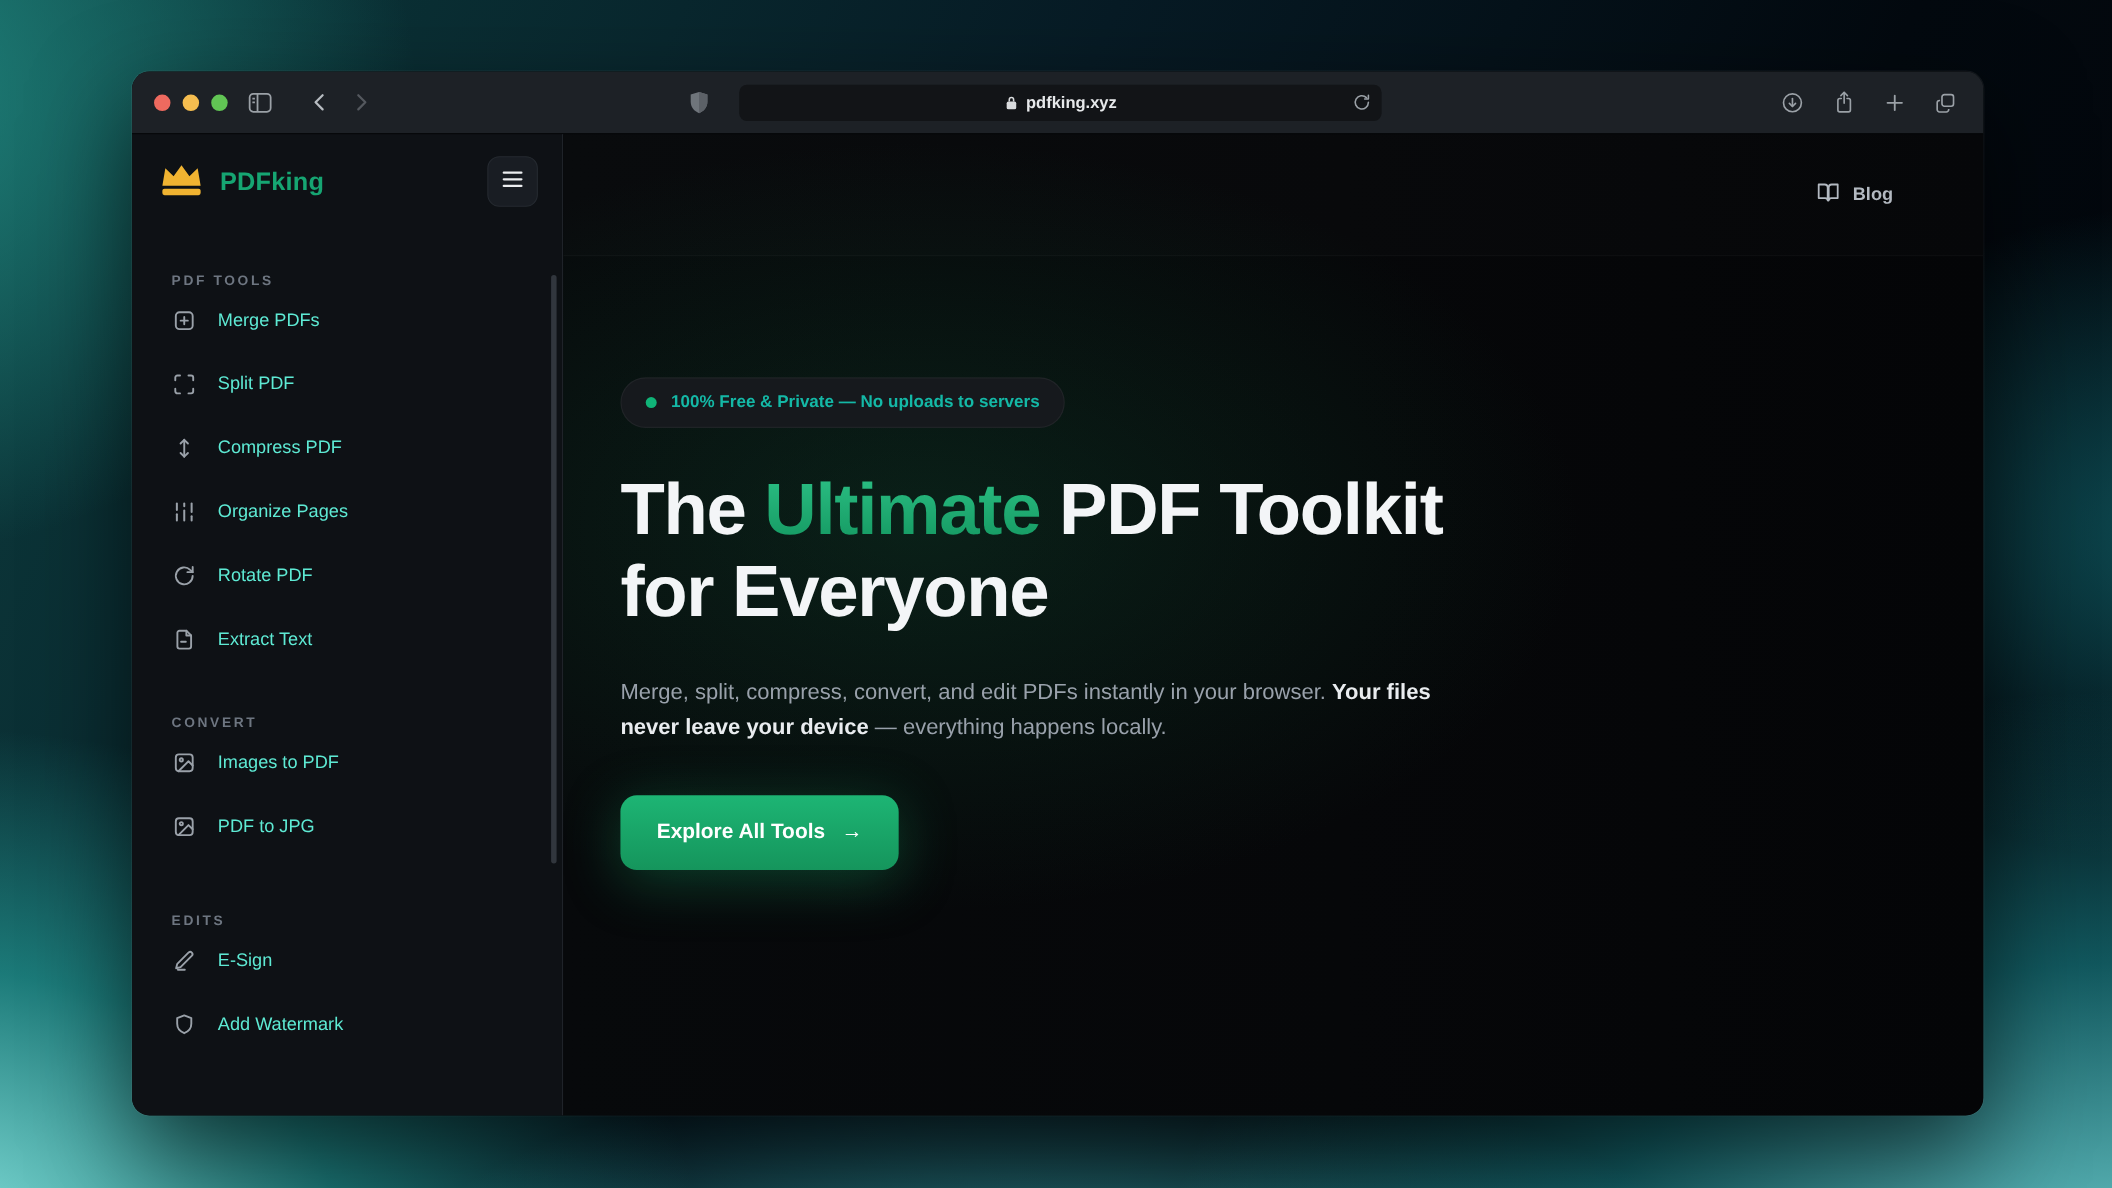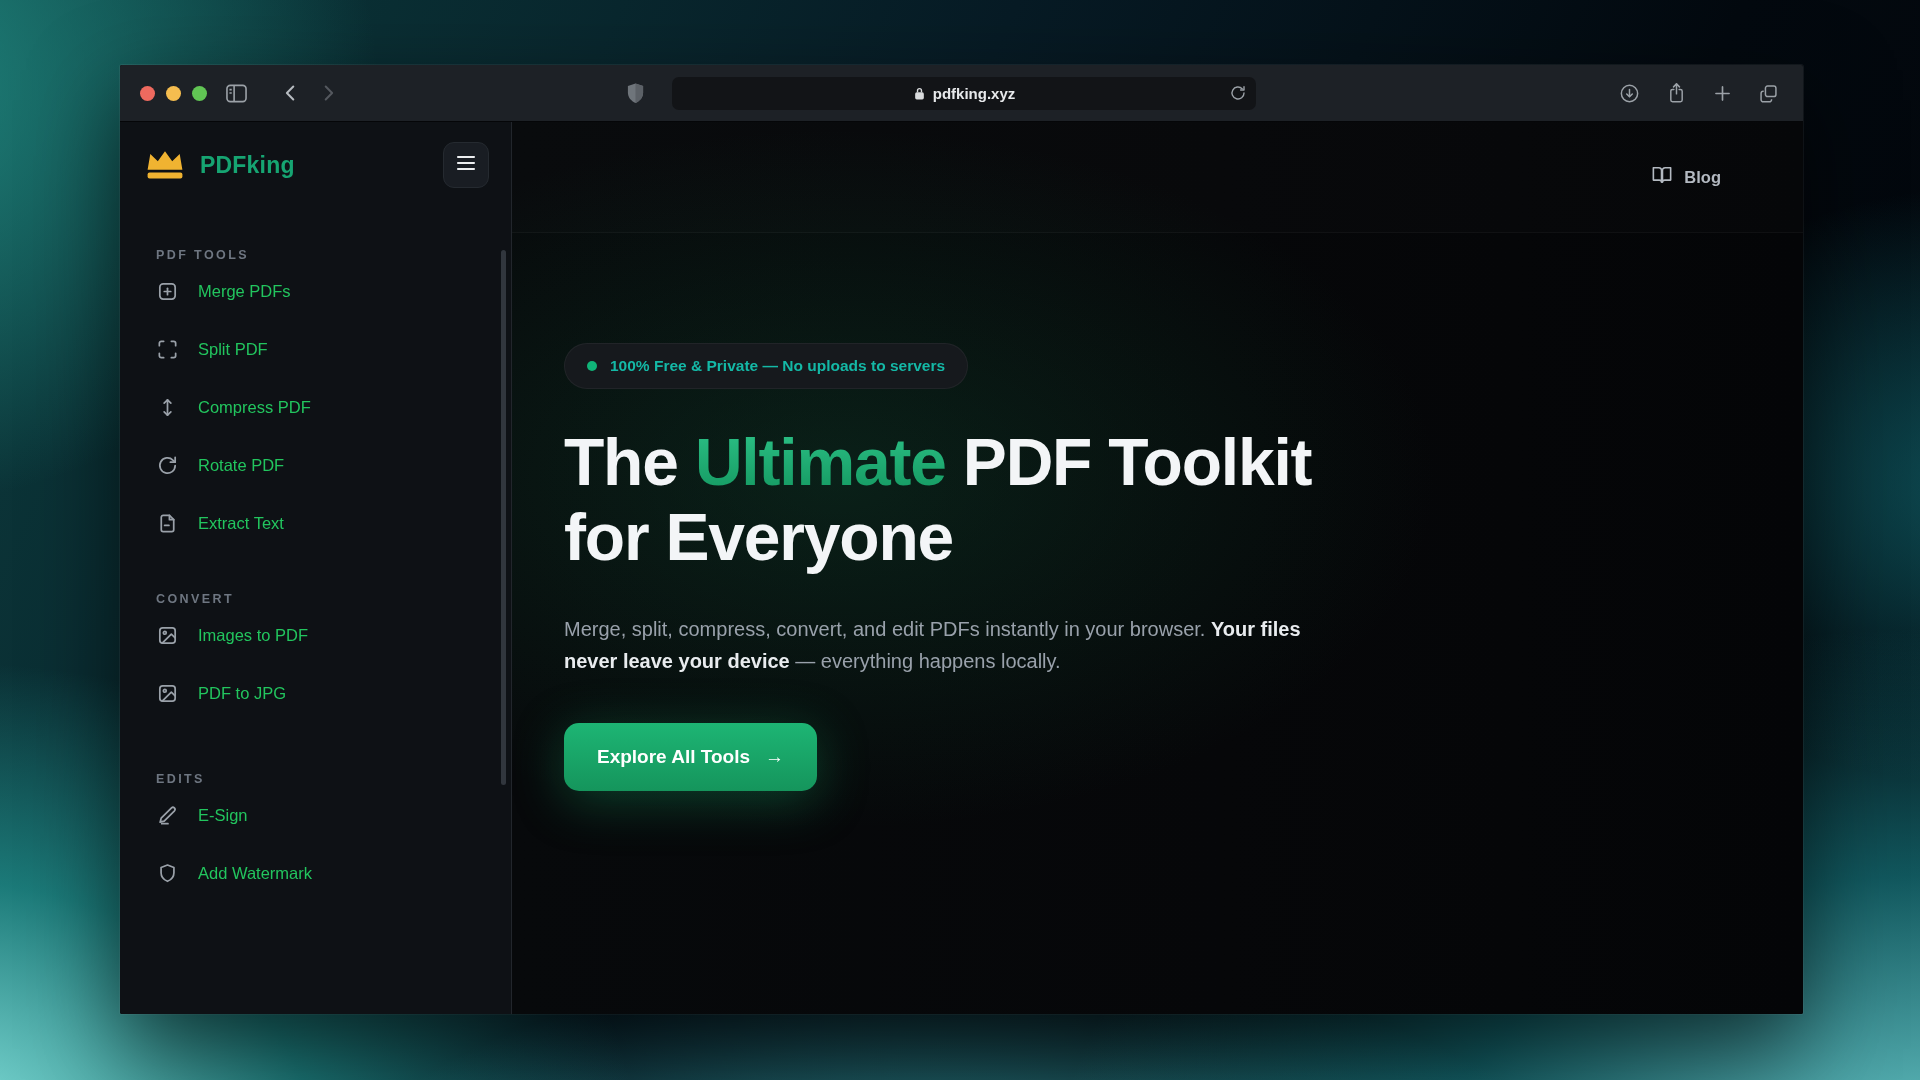--- a/index.html
+++ b/index.html
@@ -9,21 +9,21 @@
     background:
       radial-gradient(1150px 780px at -4% 106%, rgba(150,246,240,.95), rgba(42,185,178,.55) 34%, rgba(0,0,0,0) 62%),
       radial-gradient(1350px 880px at 101% 112%, rgba(130,238,238,.92), rgba(32,168,175,.5) 38%, rgba(0,0,0,0) 66%),
       radial-gradient(950px 760px at -8% 8%, rgba(36,152,142,.85), rgba(0,0,0,0) 56%),
       radial-gradient(1100px 520px at 50% 118%, rgba(70,215,220,.85), rgba(0,0,0,0) 62%),
       radial-gradient(700px 500px at 104% 45%, rgba(25,150,160,.5), rgba(0,0,0,0) 60%),
       linear-gradient(115deg, #0c3a3c 0%, #071b25 42%, #03090f 72%, #02050a 100%);
   }
   .window {
     position:absolute; left:120px; top:65px; width:1683px; height:949px;
-    border-radius:2px; overflow:hidden; background:#07080a;
+    border-radius:16px; overflow:hidden; background:#07080a;
     box-shadow:0 35px 90px rgba(0,0,0,.6), 0 0 0 1px rgba(255,255,255,.07);
   }
   
   .chrome { position:relative; height:57px; background:#1d2126; border-bottom:1px solid #050608; }
   .tl { position:absolute; top:21px; width:15px; height:15px; border-radius:50%; }
   .tl.red { left:20px; background:#ee6a5f; }
   .tl.yellow { left:46px; background:#f5bd4f; }
   .tl.green { left:72px; background:#61c554; }
   .chrome-ic { position:absolute; display:flex; align-items:center; justify-content:center; color:#9ba1a7; }
   .chrome-ic svg { display:block; }
@@ -37,21 +37,21 @@
   .content { display:flex; height:892px; }
   .sidebar { position:relative; width:392px; flex-shrink:0; background:#0e1115; border-right:1px solid #22262c; overflow:hidden; }
   .logo-row { display:flex; align-items:center; justify-content:space-between; padding:20px 22px 0 24px; }
   .brand { display:flex; align-items:center; gap:14px; }
   .brand-name { font-size:23px; font-weight:800; color:#16a572; letter-spacing:.2px; }
   .menu-btn { width:46px; height:46px; border-radius:11px; background:#191d23; border:1px solid #252a30; display:flex; align-items:center; justify-content:center; color:#e8eaec; cursor:pointer; }
   .nav { padding:0 26px 0 36px; }
   .nav-label { margin-top:60px; font-size:12.5px; font-weight:700; letter-spacing:2.4px; color:#6e7681; }
   .nav-label.m2 { margin-top:40px; }
   .nav-label.m3 { margin-top:50px; }
-  .nav-item { height:58px; display:flex; align-items:center; gap:19px; color:#22c55e; font-size:16.5px; cursor:pointer; }
+  .nav-item { height:58px; display:flex; align-items:center; gap:19px; color:#5eead4; font-size:16.5px; cursor:pointer; }
   .nav-item:first-of-type { margin-top:12px; }
   .nav-item .ic { color:#9aa1a9; display:flex; }
   .sb-thumb { position:absolute; right:5px; top:128px; width:5px; height:535px; border-radius:3px; background:#31363d; }
   .main {
     flex:1; position:relative; overflow:hidden;
     background:
       radial-gradient(860px 500px at 25% 40%, rgba(17,88,57,.30), rgba(0,0,0,0) 70%),
       linear-gradient(90deg, #07090b 0%, #060709 55%, #040507 100%);
   }
   .main-header { height:111px; display:flex; align-items:center; justify-content:flex-end; padding-right:82px; background:rgba(255,255,255,.012); border-bottom:1px solid rgba(255,255,255,.04); }
@@ -204,20 +204,33 @@
             <svg width="23" height="23" viewBox="0 0 24 24" fill="none" stroke="currentColor" stroke-width="1.8" stroke-linecap="round" stroke-linejoin="round">
                 <line x1="12" y1="4" x2="12" y2="20"></line>
                 <polyline points="8.5 7.5 12 4 15.5 7.5"></polyline>
                 <polyline points="8.5 16.5 12 20 15.5 16.5"></polyline>
               </svg>
           </span>
           <span>Compress PDF</span>
         </div>
         <div class="nav-item">
           <span class="ic">
+            <svg width="23" height="23" viewBox="0 0 24 24" fill="none" stroke="currentColor" stroke-width="1.9" stroke-linecap="round">
+                <line x1="5" y1="4" x2="5" y2="10"></line>
+                <line x1="5" y1="14" x2="5" y2="20"></line>
+                <line x1="12" y1="4" x2="12" y2="6.5"></line>
+                <line x1="12" y1="10.5" x2="12" y2="20"></line>
+                <line x1="19" y1="4" x2="19" y2="12"></line>
+                <line x1="19" y1="16" x2="19" y2="20"></line>
+              </svg>
+          </span>
+          <span>Organize Pages</span>
+        </div>
+        <div class="nav-item">
+          <span class="ic">
             <svg width="23" height="23" viewBox="0 0 24 24" fill="none" stroke="currentColor" stroke-width="1.8" stroke-linecap="round" stroke-linejoin="round">
                 <path d="M20 12a8 8 0 1 1-2.4-5.7L20 8.5"></path>
                 <polyline points="20 3.5 20 8.5 15 8.5"></polyline>
               </svg>
           </span>
           <span>Rotate PDF</span>
         </div>
         <div class="nav-item">
           <span class="ic">
             <svg width="23" height="23" viewBox="0 0 24 24" fill="none" stroke="currentColor" stroke-width="1.8" stroke-linecap="round" stroke-linejoin="round">

